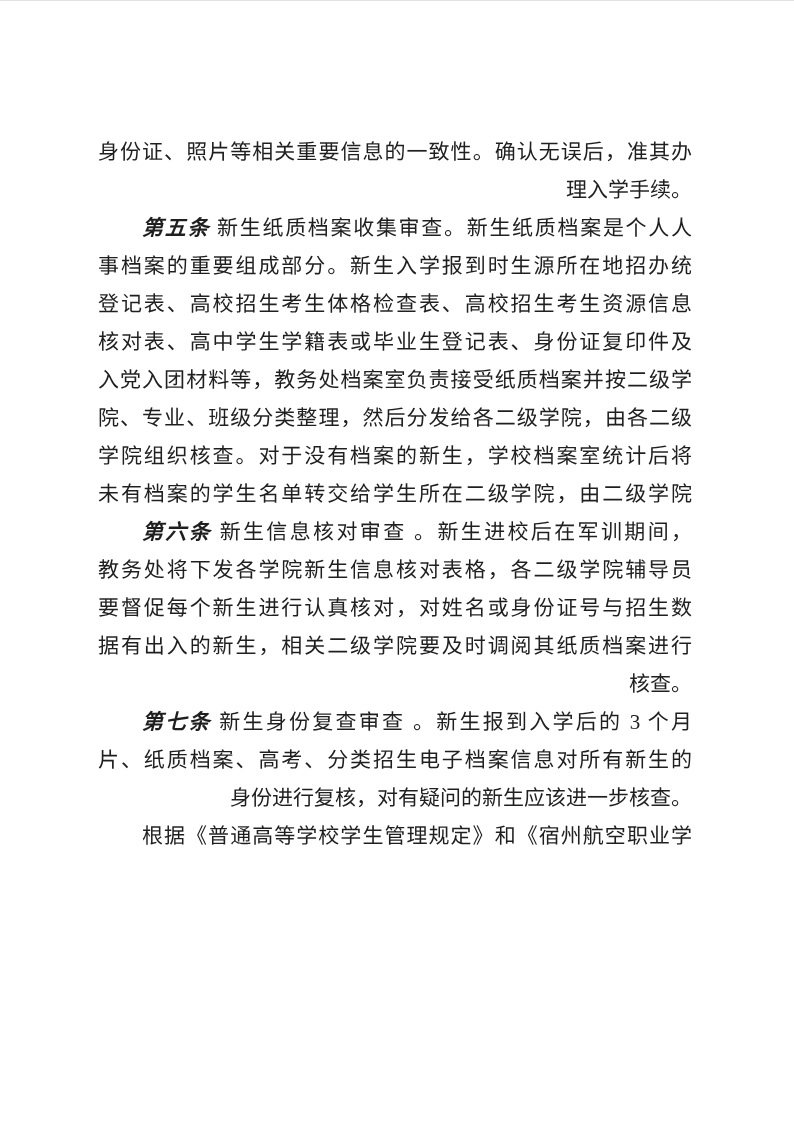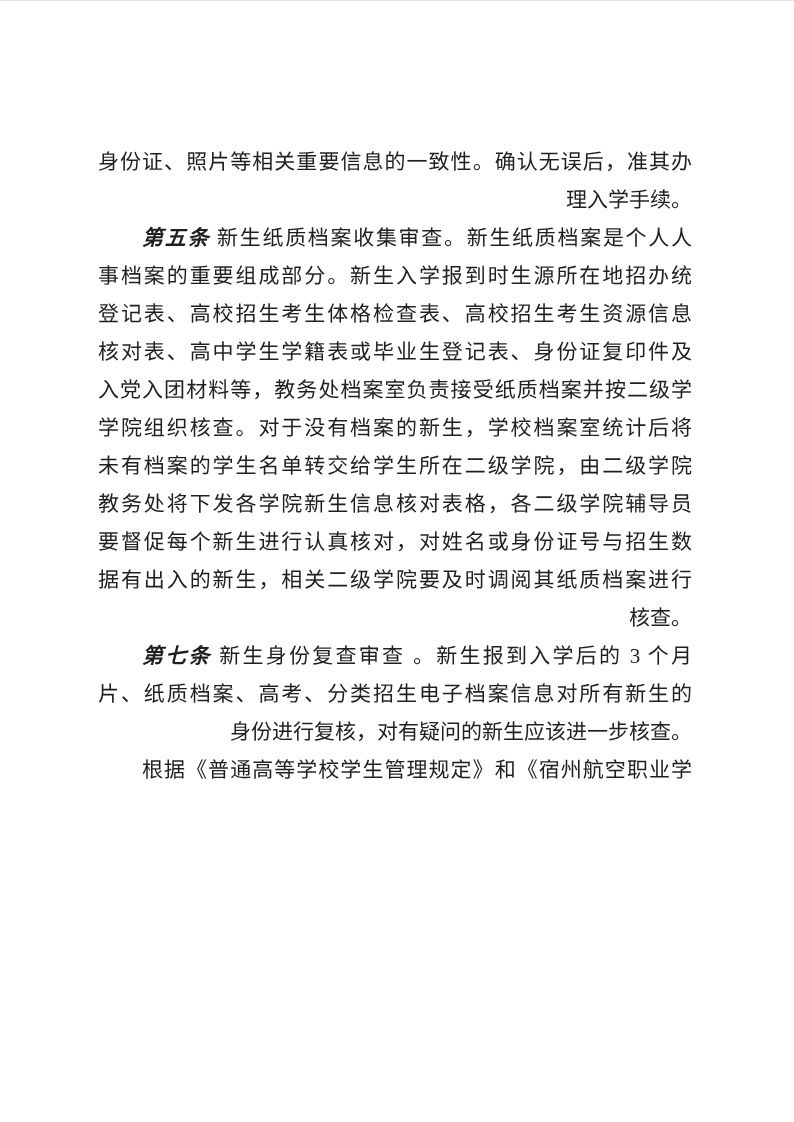--- a/index.html
+++ b/index.html
@@ -17,21 +17,21 @@
     width: 794px;
     height: 1122px;
     background: #ffffff;
     overflow: hidden;
     border-top: 1px solid #e3e3e3;
     box-sizing: border-box;
   }
   .text-block {
     position: absolute;
     left: 98px;
-    top: 142px;
+    top: 132px;
     width: 594px;
     color: #1f1f1f;
     font-size: 21px;
   }
   .line {
     height: 38px;
     line-height: 38px;
     overflow: hidden;
     text-align: right;
   }
@@ -53,22 +53,24 @@
 
 <div class="page">
   <div class="text-block" id="text-block">
       <div class="line just"><span>身份证、照片等相关重要信息的一致性。确认无误后，准其办</span></div>
       <div class="line"><span>理入学手续。</span></div>
       <div class="line just indent"><span class="article-no">第五条</span><span> 新生纸质档案收集审查。新生纸质档案是个人人</span></div>
       <div class="line just"><span>事档案的重要组成部分。新生入学报到时生源所在地招办统</span></div>
       <div class="line just"><span>登记表、高校招生考生体格检查表、高校招生考生资源信息</span></div>
       <div class="line just"><span>核对表、高中学生学籍表或毕业生登记表、身份证复印件及</span></div>
       <div class="line just"><span>入党入团材料等，教务处档案室负责接受纸质档案并按二级学</span></div>
+      <div class="line just"><span>院、专业、班级分类整理，然后分发给各二级学院，由各二级</span></div>
       <div class="line just"><span>学院组织核查。对于没有档案的新生，学校档案室统计后将</span></div>
       <div class="line just"><span>未有档案的学生名单转交给学生所在二级学院，由二级学院</span></div>
+      <div class="line just indent"><span class="article-no">第六条</span><span> 新生信息核对审查 。新生进校后在军训期间，</span></div>
       <div class="line just"><span>教务处将下发各学院新生信息核对表格，各二级学院辅导员</span></div>
       <div class="line just"><span>要督促每个新生进行认真核对，对姓名或身份证号与招生数</span></div>
       <div class="line just"><span>据有出入的新生，相关二级学院要及时调阅其纸质档案进行</span></div>
       <div class="line"><span>核查。</span></div>
       <div class="line just indent"><span class="article-no">第七条</span><span> 新生身份复查审查 。新生报到入学后的 3 个月</span></div>
       <div class="line just"><span>片、纸质档案、高考、分类招生电子档案信息对所有新生的</span></div>
       <div class="line"><span>身份进行复核，对有疑问的新生应该进一步核查。</span></div>
       <div class="line just indent"><span>根据《普通高等学校学生管理规定》和《宿州航空职业学</span></div>
     </div>
 </div>

